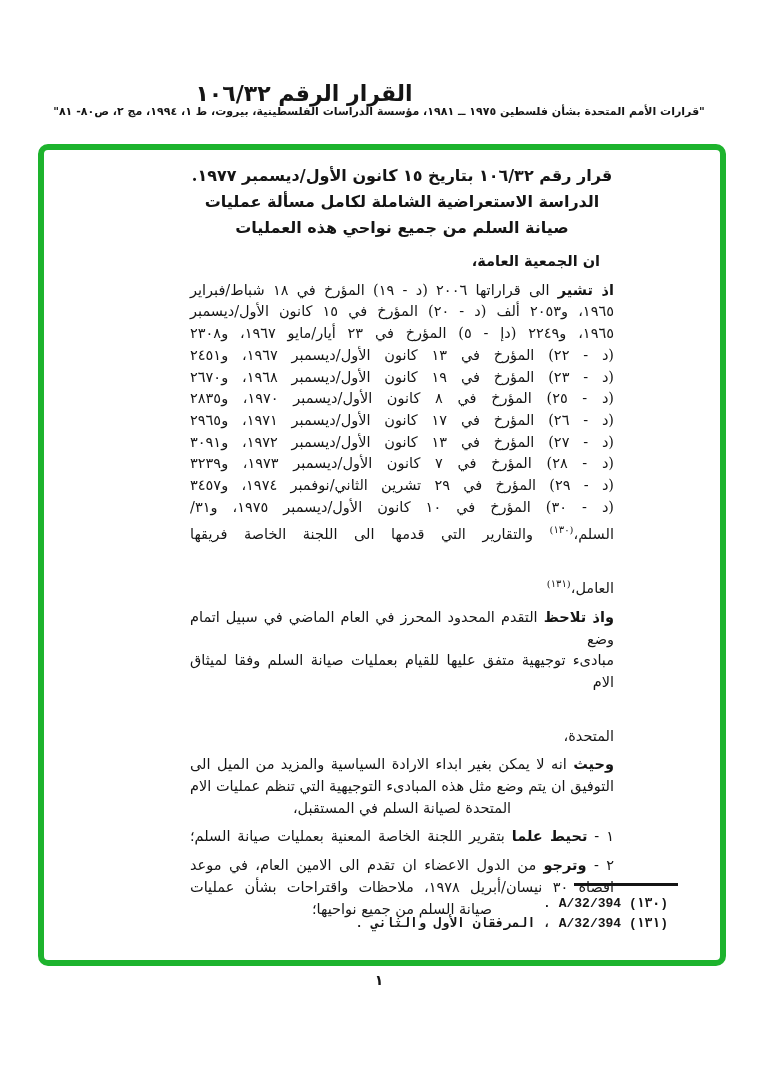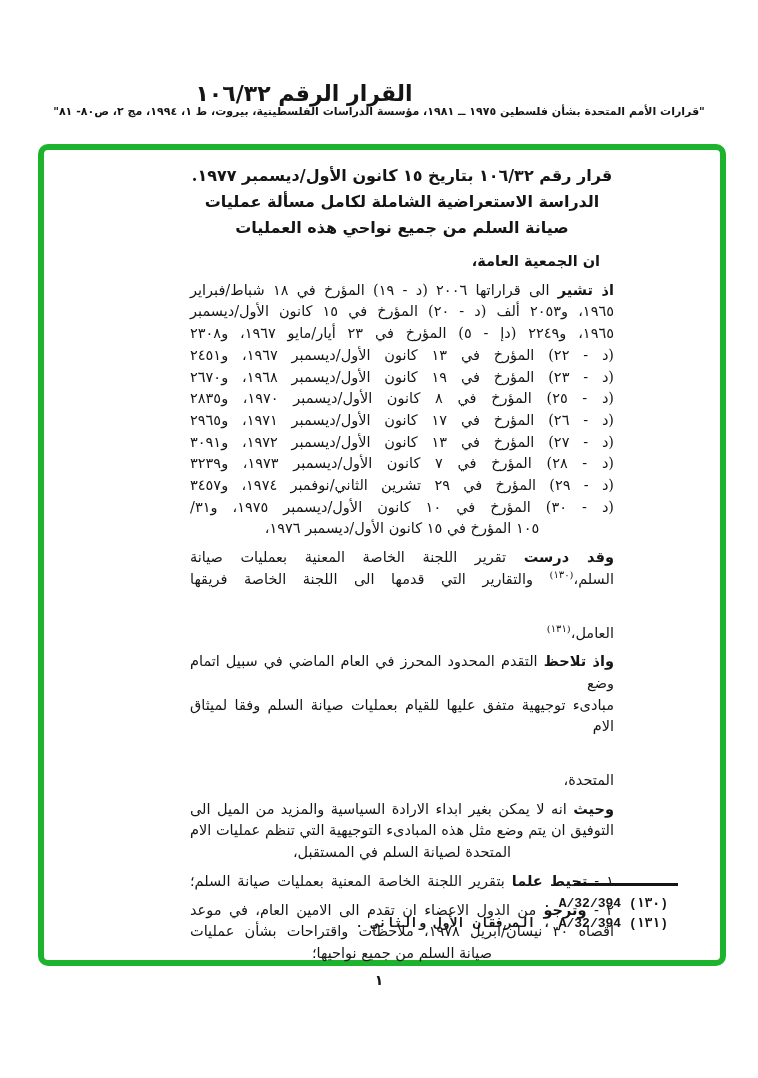--- a/index.html
+++ b/index.html
@@ -76,24 +76,22 @@
           <div class="line justify"><span>١٩٦٥، و٢٠٥٣ ألف (د - ٢٠) المؤرخ في ١٥ كانون الأول/ديسمبر</span></div>
           <div class="line justify"><span>١٩٦٥، و٢٢٤٩ (دإ - ٥) المؤرخ في ٢٣ أيار/مايو ١٩٦٧، و٢٣٠٨</span></div>
           <div class="line justify"><span>(د - ٢٢) المؤرخ في ١٣ كانون الأول/ديسمبر ١٩٦٧، و٢٤٥١</span></div>
           <div class="line justify"><span>(د - ٢٣) المؤرخ في ١٩ كانون الأول/ديسمبر ١٩٦٨، و٢٦٧٠</span></div>
           <div class="line justify"><span>(د - ٢٥) المؤرخ في ٨ كانون الأول/ديسمبر ١٩٧٠، و٢٨٣٥</span></div>
           <div class="line justify"><span>(د - ٢٦) المؤرخ في ١٧ كانون الأول/ديسمبر ١٩٧١، و٢٩٦٥</span></div>
           <div class="line justify"><span>(د - ٢٧) المؤرخ في ١٣ كانون الأول/ديسمبر ١٩٧٢، و٣٠٩١</span></div>
           <div class="line justify"><span>(د - ٢٨) المؤرخ في ٧ كانون الأول/ديسمبر ١٩٧٣، و٣٢٣٩</span></div>
           <div class="line justify"><span>(د - ٢٩) المؤرخ في ٢٩ تشرين الثاني/نوفمبر ١٩٧٤، و٣٤٥٧</span></div>
           <div class="line justify"><span>(د - ٣٠) المؤرخ في ١٠ كانون الأول/ديسمبر ١٩٧٥، و٣١/</span></div>
-          <div class="line center"><span>١٠٥ المؤرخ في ١٥ كانون الأول/ديسمبر ١٩٧٦،</span></div>
         </div>
         <div class="block">
-          <div class="line justify"><span class="b">وقد درست</span><span> تقرير اللجنة الخاصة المعنية بعمليات صيانة</span></div>
           <div class="line justify"><span>السلم،</span><sup>(١٣٠)</sup><span> والتقارير التي قدمها الى اللجنة الخاصة فريقها</span></div>
           <div class="line right"><span>العامل،</span><sup>(١٣١)</sup></div>
         </div>
         <div class="block">
           <div class="line justify"><span class="b">واذ تلاحظ</span><span> التقدم المحدود المحرز في العام الماضي في سبيل اتمام وضع</span></div>
           <div class="line justify"><span>مبادىء توجيهية متفق عليها للقيام بعمليات صيانة السلم وفقا لميثاق الام</span></div>
           <div class="line right"><span>المتحدة،</span></div>
         </div>
         <div class="block">
           <div class="line justify"><span class="b">وحيث</span><span> انه لا يمكن بغير ابداء الارادة السياسية والمزيد من الميل الى</span></div>

